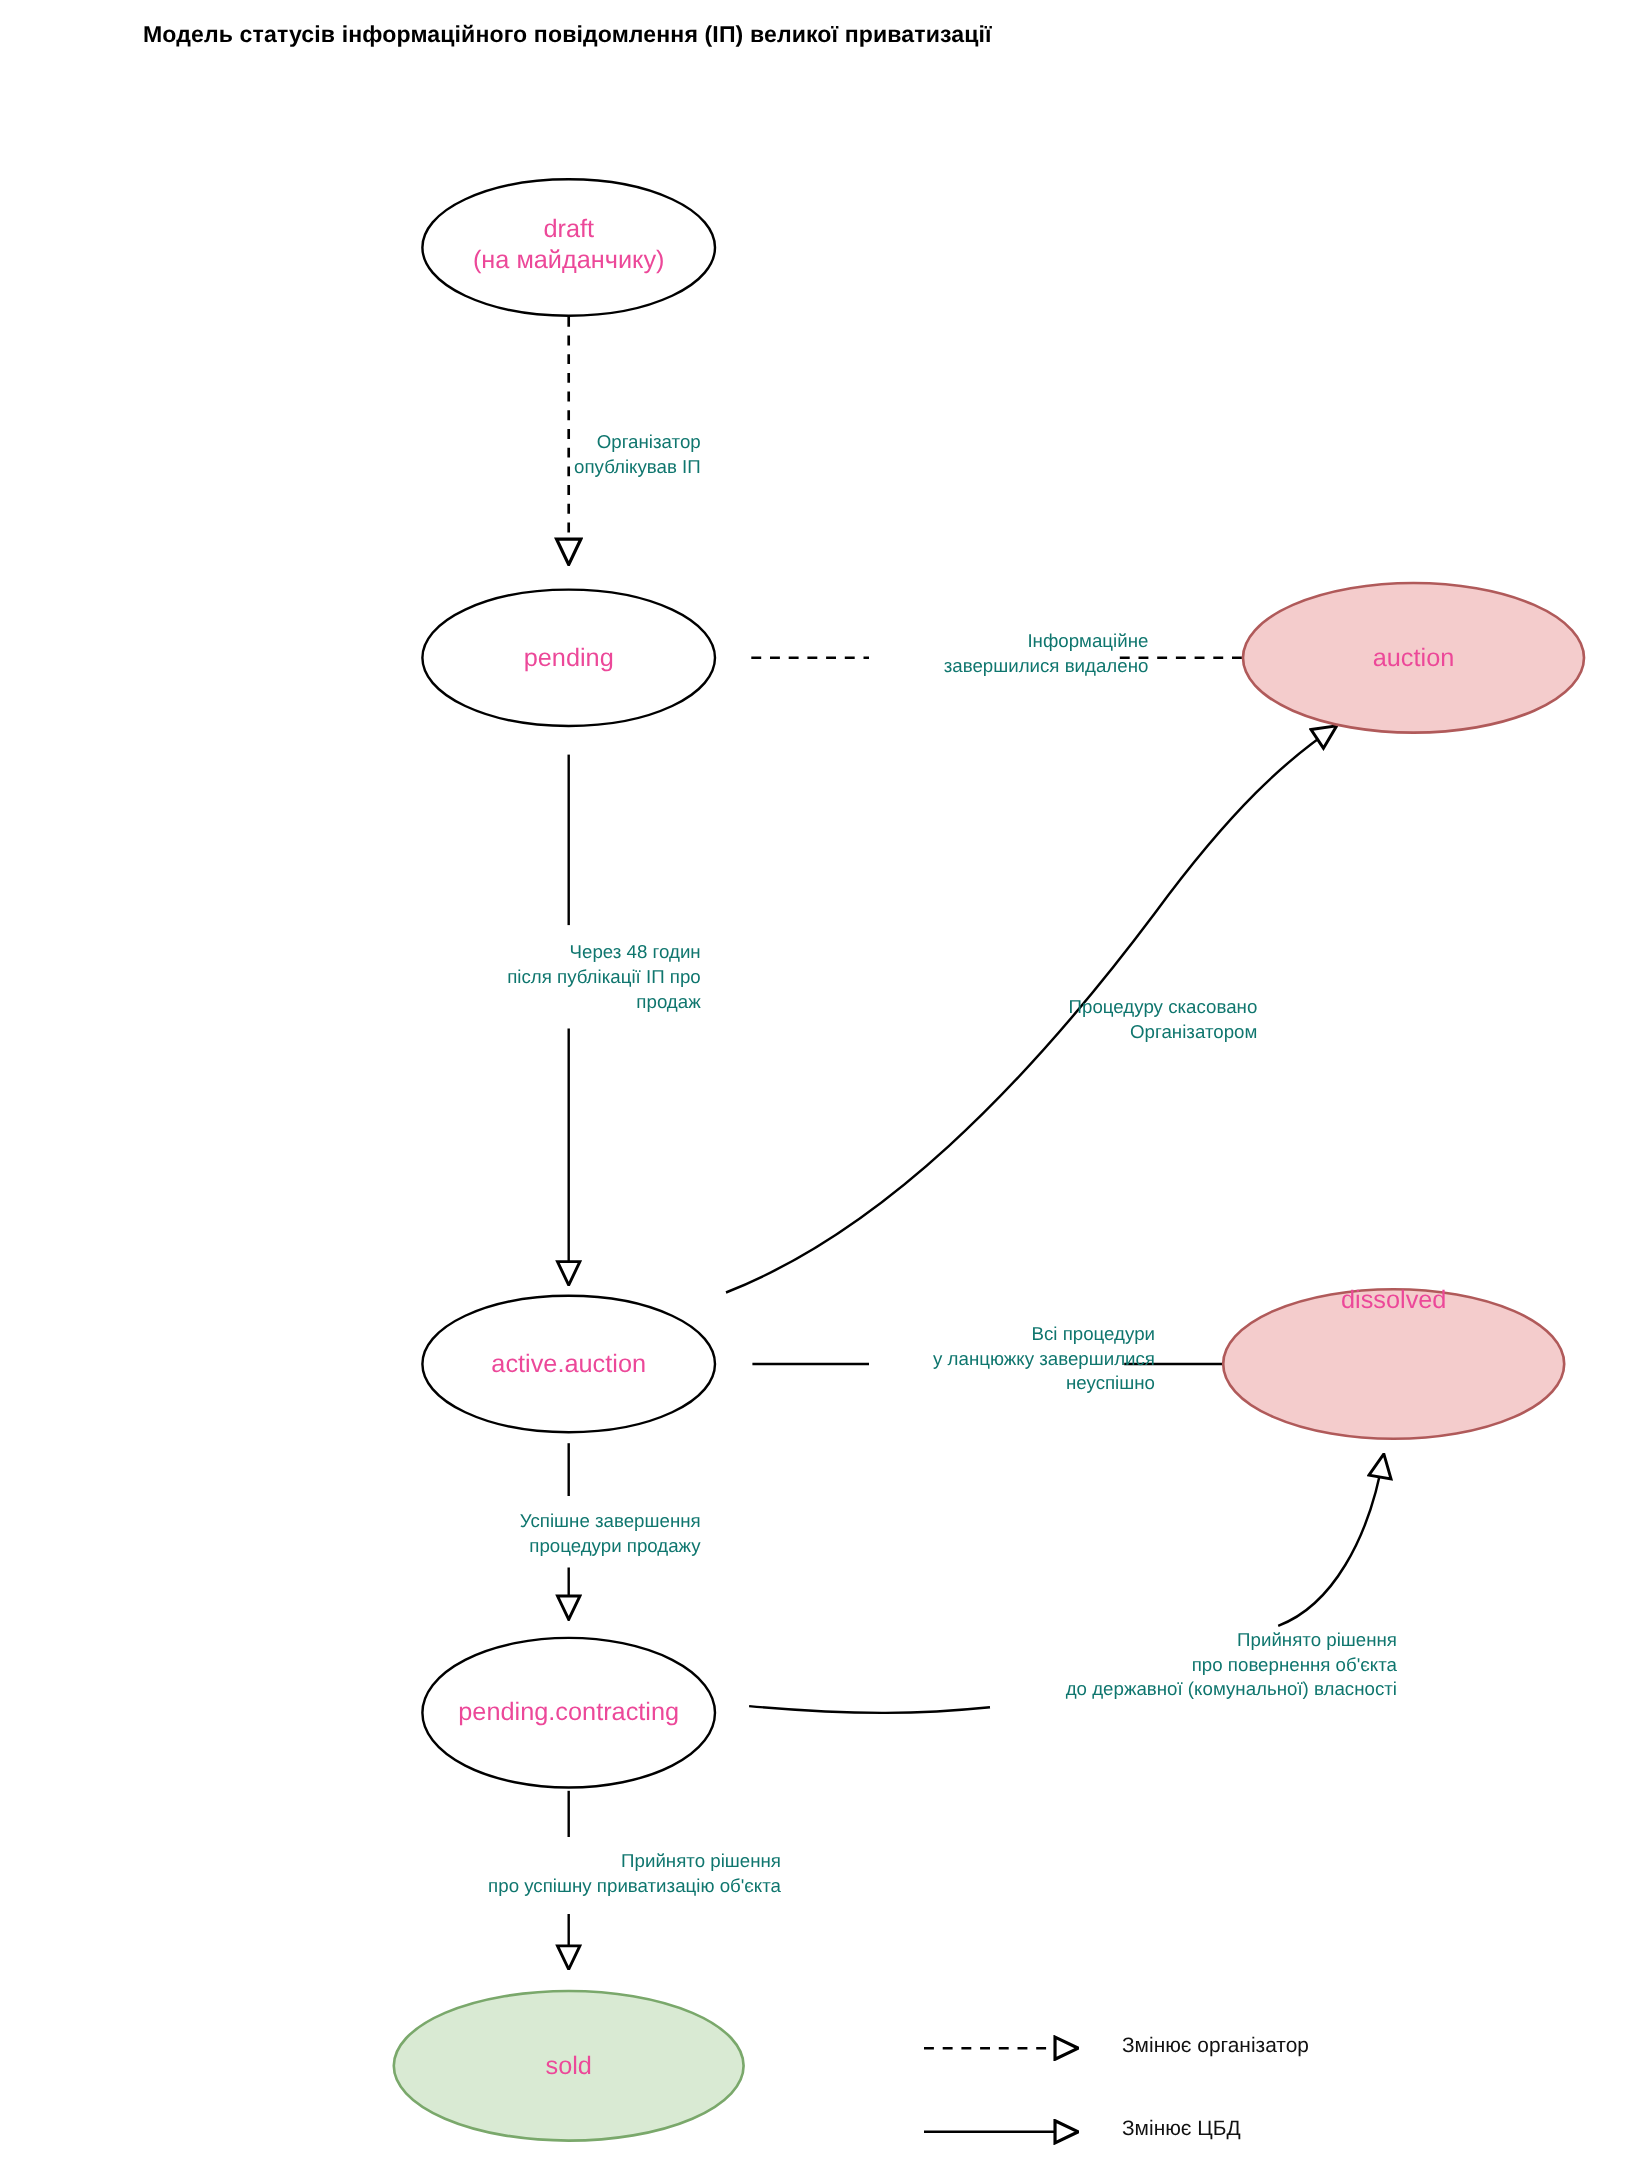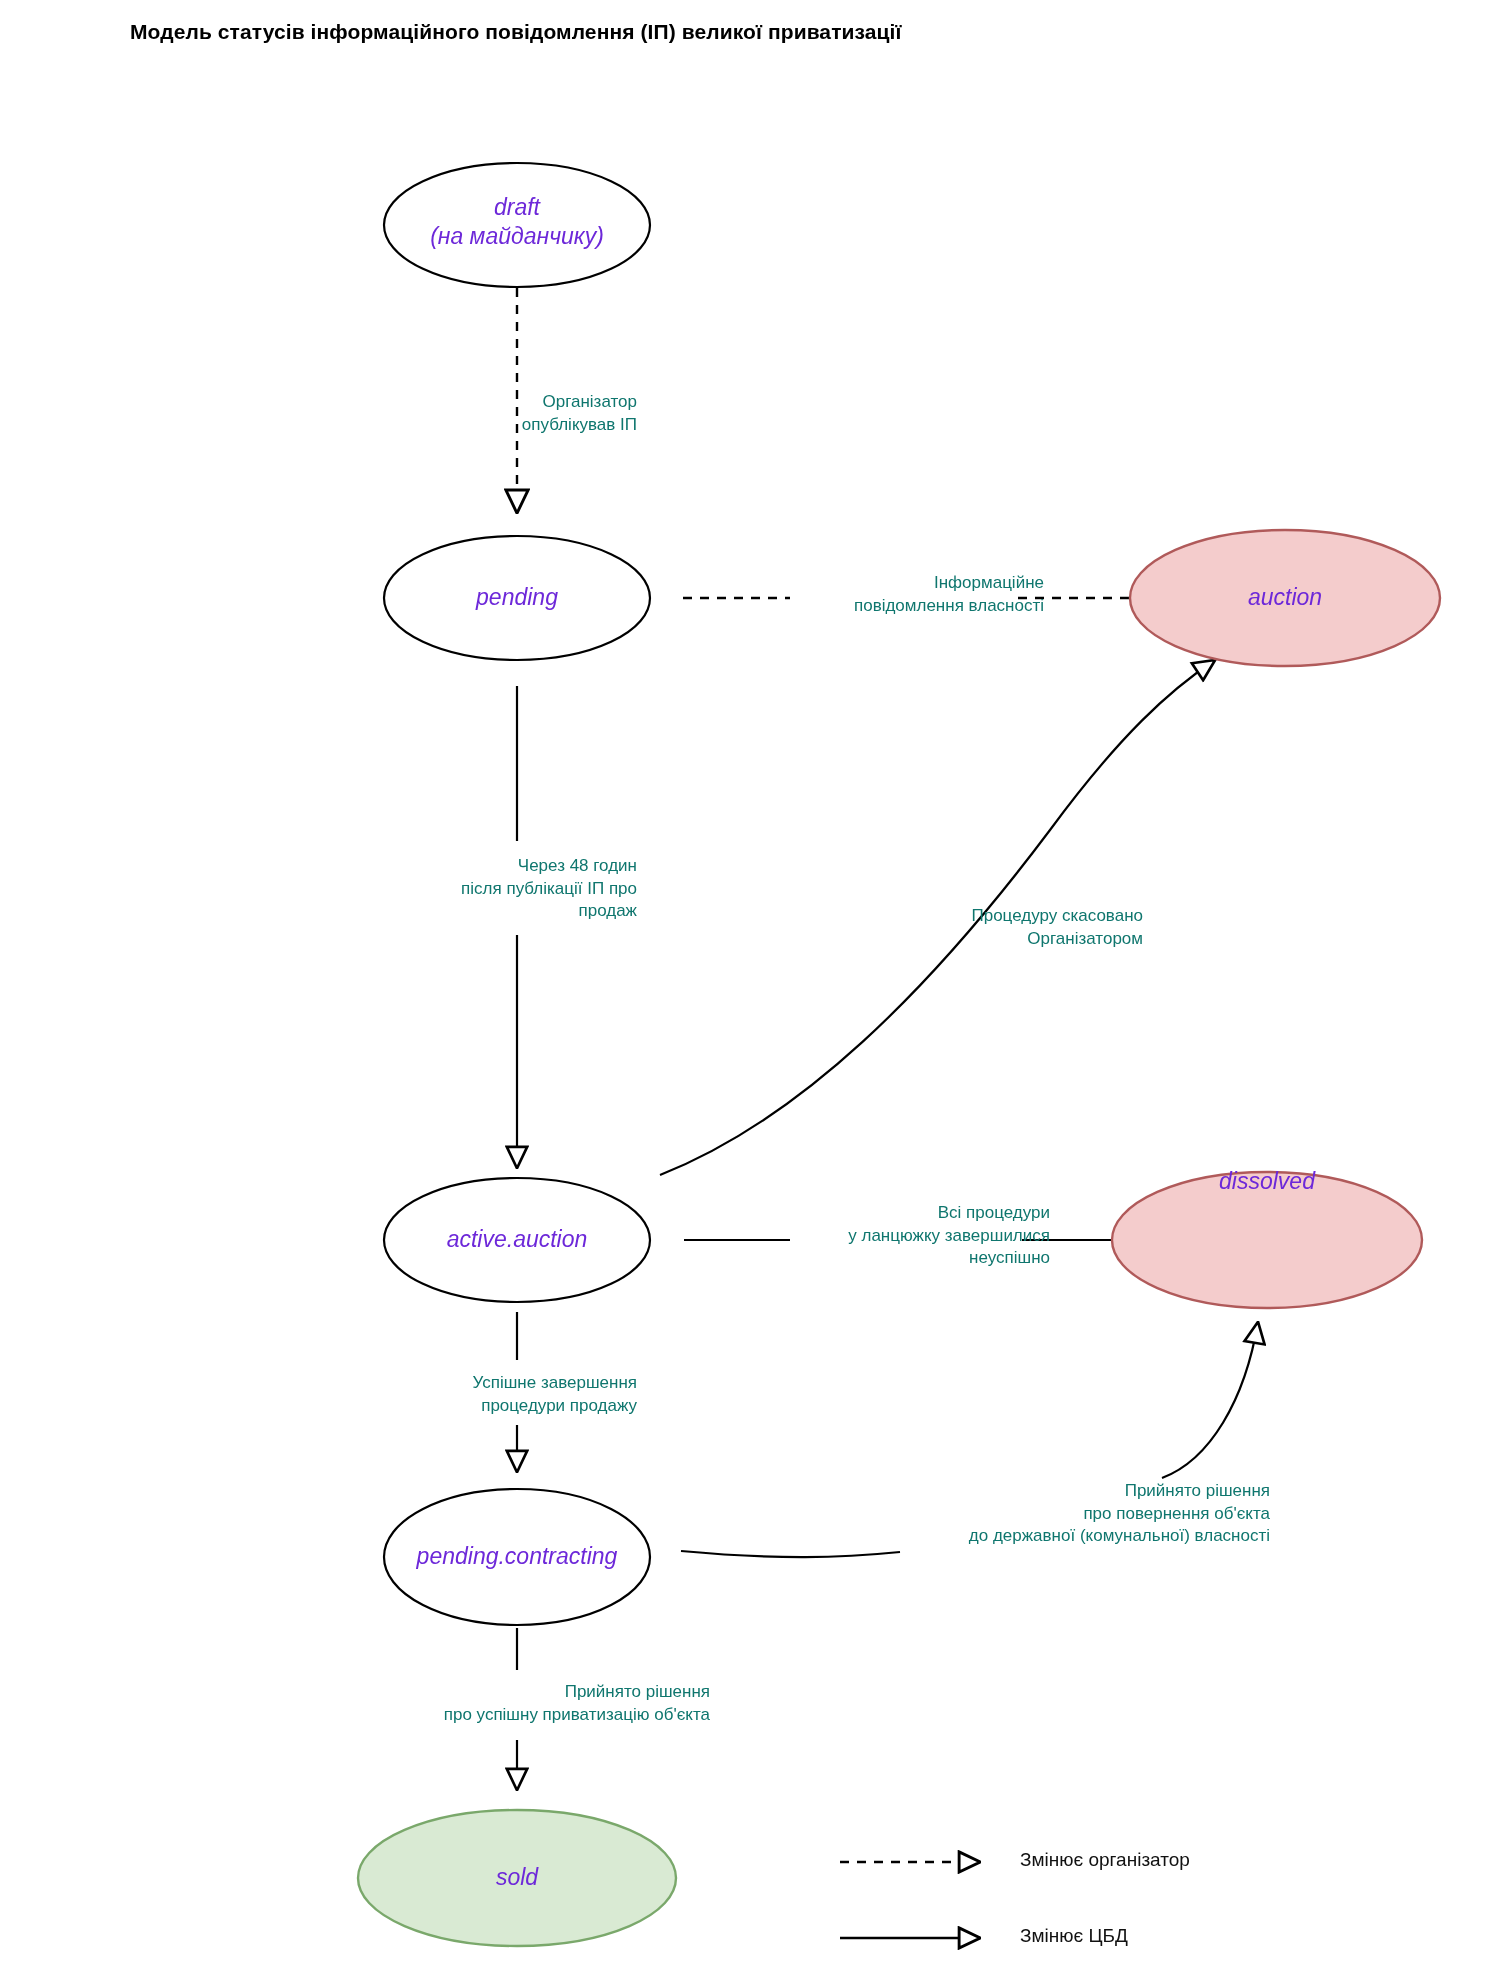--- a/index.html
+++ b/index.html
@@ -33,24 +33,23 @@
     top: 0;
     width: 1502px;
     height: 1962px;
   }
 
   .node-label {
     position: absolute;
     text-align: center;
     font-size: 23px;
     line-height: 1.28;
-    color: #6d28d9;
+    color: #ec4899;
     white-space: pre-line;
     pointer-events: none;
-    font-style: italic;
   }
 
   .edge-label {
     position: absolute;
     text-align: right;
     font-size: 17px;
     line-height: 1.33;
     color: #0f766e;
     white-space: pre-line;
   }
@@ -164,21 +163,21 @@
 <div class="node-label" style="left:1117px; top:1167px; width:300px;">dissolved</div>
 
 <div class="node-label" style="left:367px; top:1542px; width:300px;">pending.contracting</div>
 
 <div class="node-label" style="left:367px; top:1863px; width:300px;">sold</div>
 
 <div class="edge-label" style="left:397px; top:391px; width:240px;">Організатор
 опублікував ІП</div>
 
 <div class="edge-label" style="left:764px; top:572px; width:280px;">Інформаційне
-повідомлення власності</div>
+завершилися видалено</div>
 
 <div class="edge-label" style="left:397px; top:855px; width:240px;">Через 48 годин
 після публікації ІП про
 продаж</div>
 
 <div class="edge-label" style="left:853px; top:905px; width:290px;">Процедуру скасовано
 Організатором</div>
 
 <div class="edge-label" style="left:762px; top:1202px; width:288px;">Всі процедури
 у ланцюжку завершилися

